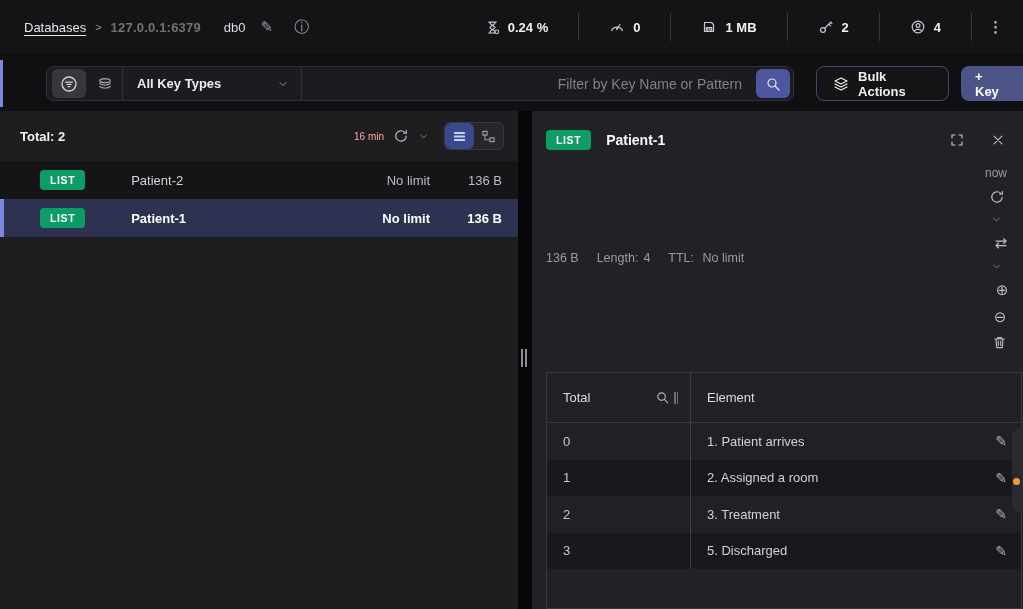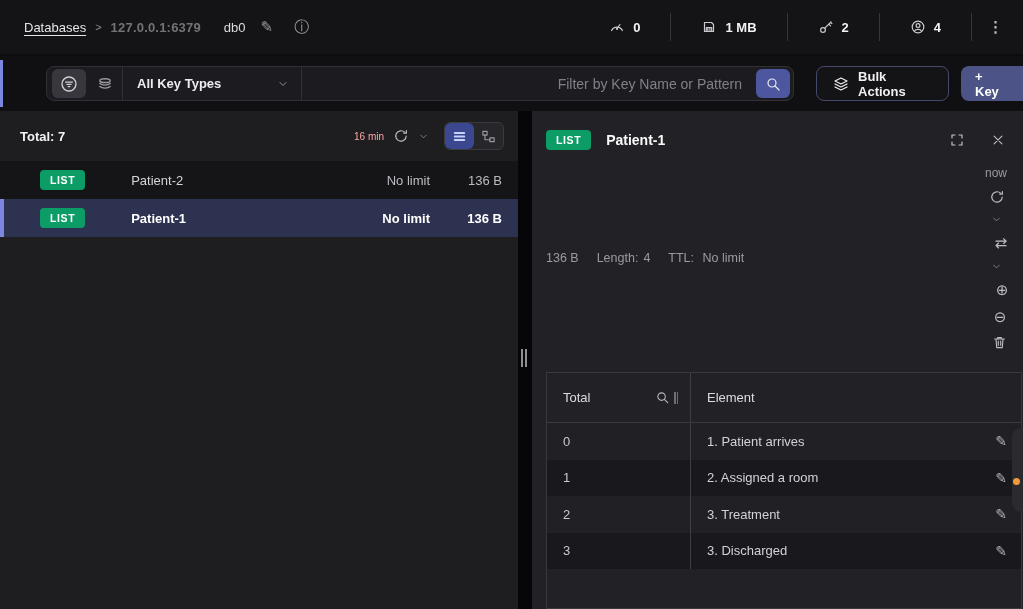--- a/index.html
+++ b/index.html
@@ -154,20 +154,29 @@
     <span class="crumb-sep">&gt;</span>
     <span class="crumb-host">127.0.0.1:6379</span>
     <span class="crumb-db">db0</span>
     <span class="edit-glyph">✎</span>
     <span class="info-glyph">ⓘ</span>
   </div>
 
   <div class="stats">
     <div class="stat">
       <span>
+        <svg class="ic" width="15" height="15" viewBox="0 0 16 16">
+            <path d="M4 2.2h8M4 13.8h8M5.2 2.2c0 4 5.6 4 5.6 5.8s-5.6 1.8-5.6 5.8M10.8 2.2c0 4-5.6 4-5.6 5.8s5.6 1.8 5.6 5.8"></path>
+            <circle cx="12.6" cy="12.6" r="2" fill="#141417"></circle>
+          </svg>
+      </span>
+      <span class="val">0.24 %</span>
+    </div>
+    <div class="stat">
+      <span>
         <svg class="ic" width="16" height="16" viewBox="0 0 16 16">
             <path d="M2.6 11.5a6 6 0 0 1 10.8 0"></path>
             <path d="M8 9.5 11 5.5"></path>
             <circle cx="8" cy="10" r="1.1" fill="currentColor" stroke="none"></circle>
           </svg>
       </span>
       <span class="val">0</span>
     </div>
     <div class="stat">
       <span>
@@ -255,21 +264,21 @@
 
   <div class="addkey-btn">
     <span>+ Key</span>
   </div>
 </div>
 
 <div class="main">
 
   <div class="left-panel">
     <div class="list-header">
-      <span class="total-label">Total: 7</span>
+      <span class="total-label">Total: 2</span>
       <div class="lh-right">
         <span class="refresh-time">16 min</span>
         <span class="mini-ic">
           <svg class="ic" width="16" height="16" viewBox="0 0 16 16">
               <path d="M13.2 8a5.2 5.2 0 1 1-1.6-3.8"></path>
               <path d="M13.4 2.6v2.6h-2.6"></path>
             </svg>
         </span>
         <span class="chev-ic">
           <svg class="ic" width="11" height="11" viewBox="0 0 16 16">
@@ -410,21 +419,21 @@
       <div class="vt-row">
         <div class="col-index cell-index">2</div>
         <div class="col-element">
           <span class="cell-element">3. Treatment</span>
           <span class="row-edit">✎</span>
         </div>
       </div>
       <div class="vt-row">
         <div class="col-index cell-index">3</div>
         <div class="col-element">
-          <span class="cell-element">3. Discharged</span>
+          <span class="cell-element">5. Discharged</span>
           <span class="row-edit">✎</span>
         </div>
       </div>
     </div>
   </div>
 </div>
 
 <div class="side-tab">
   <span class="dot"></span>
 </div>

